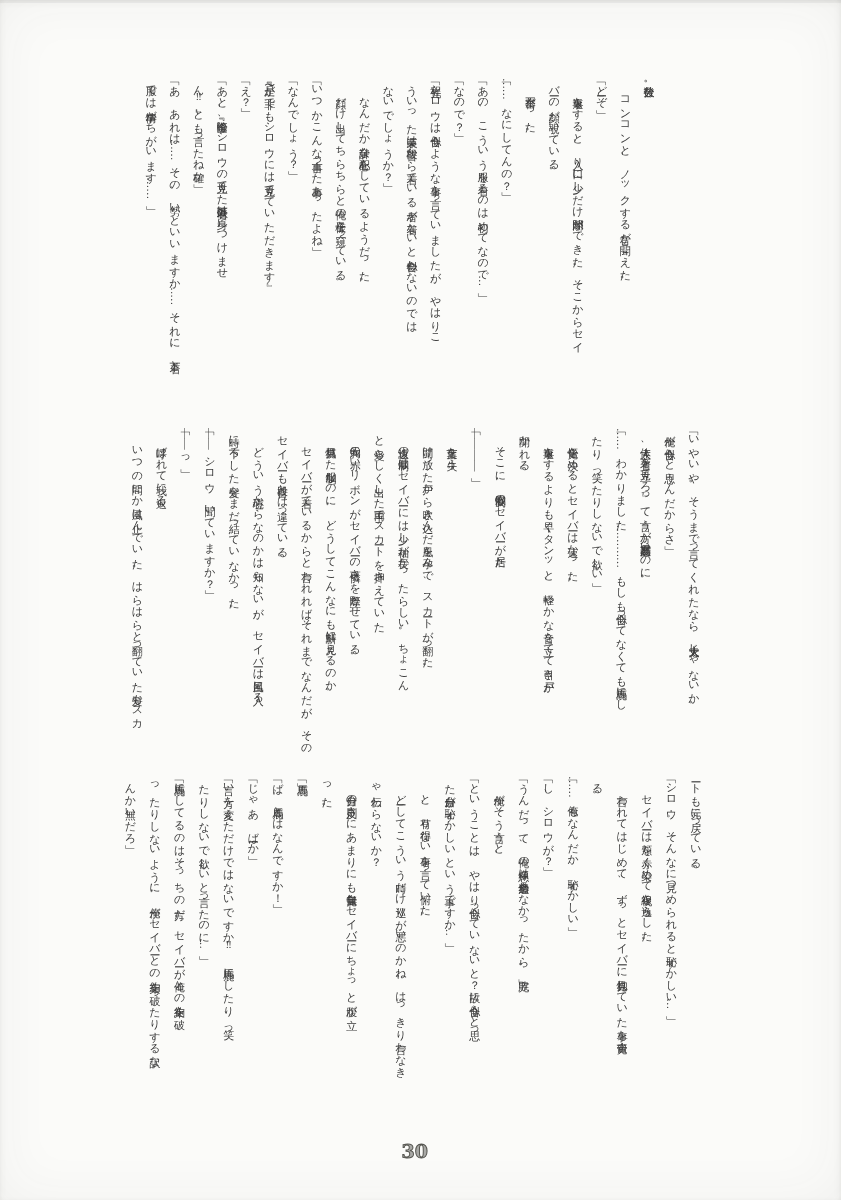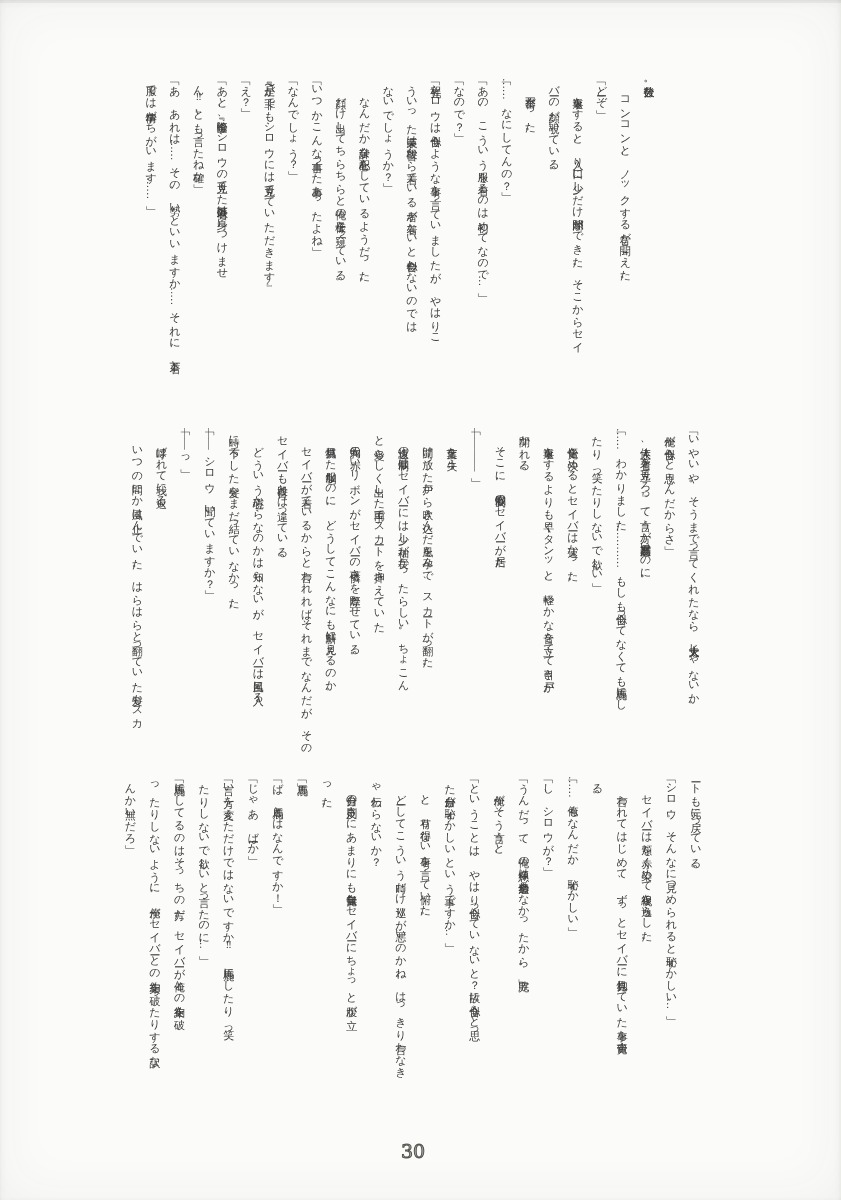--- a/index.html
+++ b/index.html
@@ -38,23 +38,23 @@
   #band1 .tcol { line-height: 23.7px; }
   #band2 { top: 428px; right: 135px; height: 348px; }
   #band2 .tcol { line-height: 24.2px; }
   #band3 { top: 776px; right: 133px; height: 348px; }
   #band3 .tcol { line-height: 24.6px; }
   .page-number {
     position: absolute;
     left: 398px;
     top: 1140px;
     width: 30px;
-    text-align: center;
+    text-align: right;
     font-size: 19px;
-    font-weight: normal;
+    font-weight: bold;
     color: #a9a9a6;
     -webkit-text-stroke: 1px #555550;
     font-family: "DejaVu Serif", "Liberation Serif", serif;
   }
   .scan-edge-top {
     position: absolute;
     top: 0; left: 0; right: 0;
     height: 3px;
     background: rgba(90,88,82,0.06);
   }

